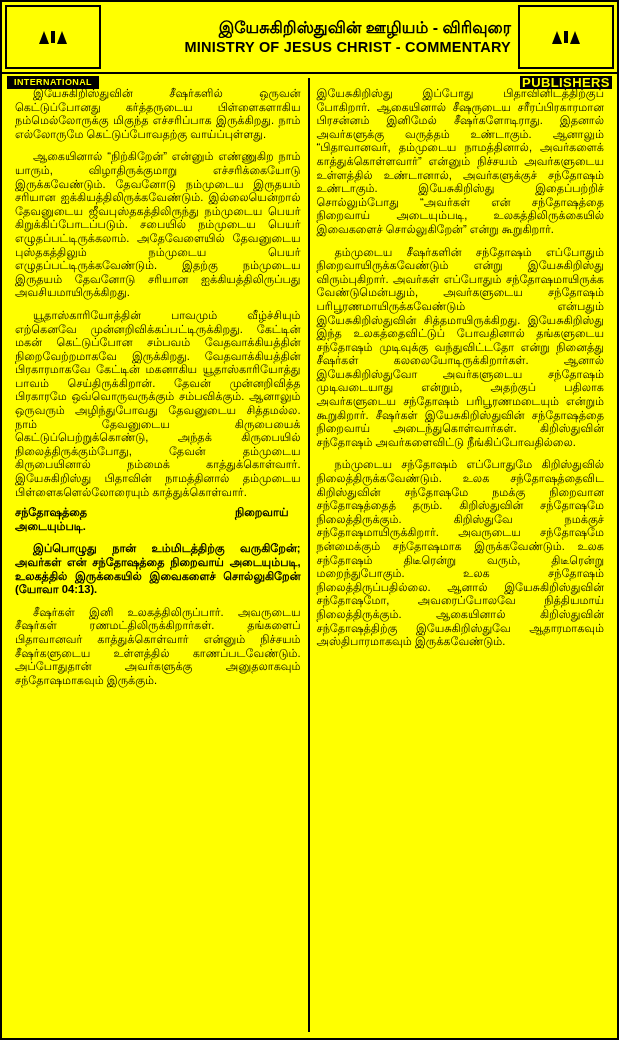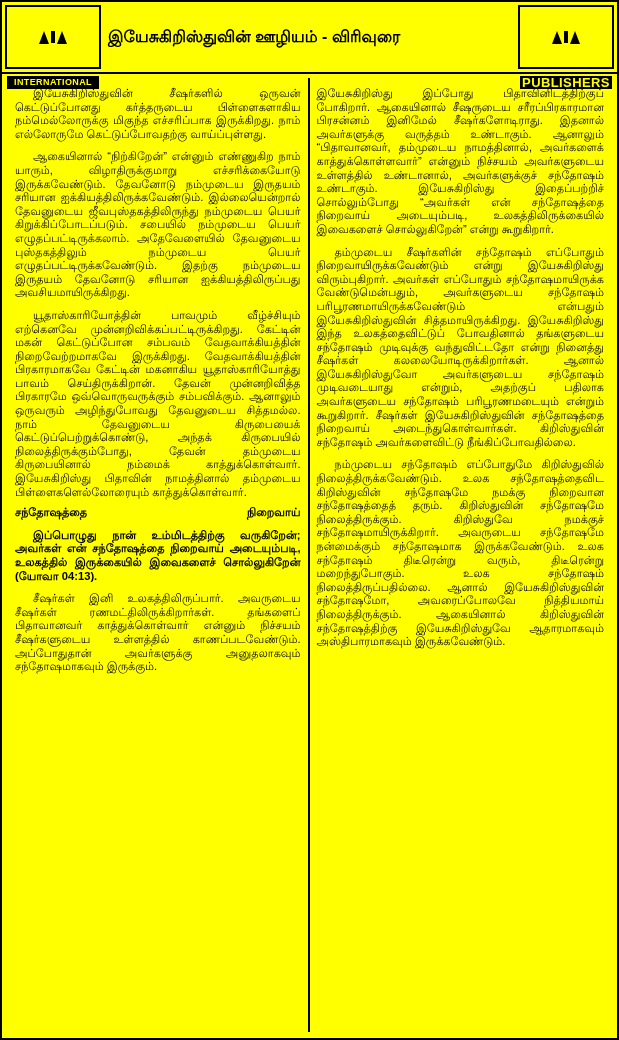--- a/index.html
+++ b/index.html
@@ -66,21 +66,21 @@
     border-bottom: 13px solid #000;
   }
   .torch-stem {
     width: 4px; height: 12px; background: #000;
   }
   .logo-box.right .logo-bar { font-size: 13px; }
   .title-wrap {
     flex: 1 1 auto;
     display: flex;
     flex-direction: column;
-    align-items: flex-start;
+    align-items: flex-end;
     justify-content: center;
     padding: 2px 4px;
   }
   .title-ta {
     font-size: 16px;
     font-weight: bold;
     color: #000;
     text-align: center;
     line-height: 20px;
     white-space: nowrap;
@@ -119,41 +119,42 @@
   .col p.noindent { text-indent: 0; }
   .col p.bold { font-weight: bold; }
   .spread {
     display: flex;
     justify-content: space-between;
     font-weight: bold;
     margin: 0;
   }
   .heading {
     font-weight: bold;
-    margin: 0 0 6px 0;
+    margin: 0 12px 6px 0;
   }
 </style>
 </head>
 <body>
 
 <div class="page">
 
   <div class="header">
     <div class="logo-box left">
       <div class="logo-bar">BELLWETHER</div>
       <div class="logo-mid">
         <div class="torch"></div>
           <div class="torch-stem"></div>
           <div class="torch"></div>
       </div>
       <div class="logo-bar">INTERNATIONAL</div>
     </div>
 
     <div class="title-wrap">
       <div class="title-ta">இயேசுகிறிஸ்துவின் ஊழியம் - விரிவுரை</div>
+      <div class="title-en">MINISTRY OF JESUS CHRIST - COMMENTARY</div>
     </div>
 
     <div class="logo-box right">
       <div class="logo-bar">GOOD NEWS</div>
       <div class="logo-mid">
         <div class="torch"></div>
           <div class="torch-stem"></div>
           <div class="torch"></div>
       </div>
       <div class="logo-bar">PUBLISHERS</div>
@@ -165,20 +166,21 @@
     <div class="col left">
       <p>இயேசுகிறிஸ்துவின் சீஷர்களில் ஒருவன் கெட்டுப்போனது கர்த்தருடைய பிள்ளைகளாகிய நம்மெல்லோருக்கு மிகுந்த எச்சரிப்பாக இருக்கிறது. நாம் எல்லோருமே கெட்டுப்போவதற்கு வாய்ப்புள்ளது.</p>
       <p>ஆகையினால் “நிற்கிறேன்” என்னும் எண்ணுகிற நாம் யாரும், விழாதிருக்குமாறு எச்சரிக்கையோடு இருக்கவேண்டும். தேவனோடு நம்முடைய இருதயம் சரியான ஐக்கியத்திலிருக்கவேண்டும். இல்லையென்றால் தேவனுடைய ஜீவபுஸ்தகத்திலிருந்து நம்முடைய பெயர் கிறுக்கிப்போடப்படும். சபையில் நம்முடைய பெயர் எழுதப்பட்டிருக்கலாம். அதேவேளையில் தேவனுடைய புஸ்தகத்திலும் நம்முடைய பெயர் எழுதப்பட்டிருக்கவேண்டும். இதற்கு நம்முடைய இருதயம் தேவனோடு சரியான ஐக்கியத்திலிருப்பது அவசியமாயிருக்கிறது.</p>
       <p>யூதாஸ்காரியோத்தின் பாவமும் வீழ்ச்சியும் எற்கெனவே முன்னறிவிக்கப்பட்டிருக்கிறது. கேட்டின் மகன் கெட்டுப்போன சம்பவம் வேதவாக்கியத்தின் நிறைவேற்றமாகவே இருக்கிறது. வேதவாக்கியத்தின் பிரகாரமாகவே கேட்டின் மகனாகிய யூதாஸ்காரியோத்து பாவம் செய்திருக்கிறான். தேவன் முன்னறிவித்த பிரகாரமே ஒவ்வொருவருக்கும் சம்பவிக்கும். ஆனாலும் ஒருவரும் அழிந்துபோவது தேவனுடைய சித்தமல்ல. நாம் தேவனுடைய கிருபையைக் கெட்டுப்பெற்றுக்கொண்டு, அந்தக் கிருபையில் நிலைத்திருக்கும்போது, தேவன் தம்முடைய கிருபையினால் நம்மைக் காத்துக்கொள்வார். இயேசுகிறிஸ்து பிதாவின் நாமத்தினால் தம்முடைய பிள்ளைகளெல்லோரையும் காத்துக்கொள்வார்.</p>
 
       <div class="heading">
         <div class="spread">
           <span>சந்தோஷத்தை</span>
           <span>நிறைவாய்</span>
         </div>
+        <div>அடையும்படி.</div>
       </div>
 
       <p class="bold">இப்பொழுது நான் உம்மிடத்திற்கு வருகிறேன்; அவர்கள் என் சந்தோஷத்தை நிறைவாய் அடையும்படி, உலகத்தில் இருக்கையில் இவைகளைச் சொல்லுகிறேன் (யோவா 04:13).</p>
       <p>சீஷர்கள் இனி உலகத்திலிருப்பார். அவருடைய சீஷர்கள் ரணமட்திலிருக்கிறார்கள். தங்களைப் பிதாவானவர் காத்துக்கொள்வார் என்னும் நிச்சயம் சீஷர்களுடைய உள்ளத்தில் காணப்படவேண்டும். அப்போதுதான் அவர்களுக்கு அனுதலாகவும் சந்தோஷமாகவும் இருக்கும்.</p>
     </div>
 
     <div class="col right">
       <p class="noindent">இயேசுகிறிஸ்து இப்போது பிதாவினிடத்திற்குப் போகிறார். ஆகையினால் சீஷருடைய சரீரப்பிரகாரமான பிரசன்னம் இனிமேல் சீஷர்களோடிராது. இதனால் அவர்களுக்கு வருத்தம் உண்டாகும். ஆனாலும் “பிதாவானவர், தம்முடைய நாமத்தினால், அவர்களைக் காத்துக்கொள்ளவார்” என்னும் நிச்சயம் அவர்களுடைய உள்ளத்தில் உண்டானால், அவர்களுக்குச் சந்தோஷம் உண்டாகும். இயேசுகிறிஸ்து இதைப்பற்றிச் சொல்லும்போது “அவர்கள் என் சந்தோஷத்தை நிறைவாய் அடையும்படி, உலகத்திலிருக்கையில் இவைகளைச் சொல்லுகிறேன்” என்று கூறுகிறார்.</p>
       <p>தம்முடைய சீஷர்களின் சந்தோஷம் எப்போதும் நிறைவாயிருக்கவேண்டும் என்று இயேசுகிறிஸ்து விரும்புகிறார். அவர்கள் எப்போதும் சந்தோஷமாயிருக்க வேண்டுமென்பதும், அவர்களுடைய சந்தோஷம் பரிபூரணமாயிருக்கவேண்டும் என்பதும் இயேசுகிறிஸ்துவின் சித்தமாயிருக்கிறது. இயேசுகிறிஸ்து இந்த உலகத்தைவிட்டுப் போவதினால் தங்களுடைய சந்தோஷம் முடிவுக்கு வந்துவிட்டதோ என்று நினைத்து சீஷர்கள் கலலையோடிருக்கிறார்கள். ஆனால் இயேசுகிறிஸ்துவோ அவர்களுடைய சந்தோஷம் முடிவடையாது என்றும், அதற்குப் பதிலாக அவர்களுடைய சந்தோஷம் பரிபூரணமடையும் என்றும் கூறுகிறார். சீஷர்கள் இயேசுகிறிஸ்துவின் சந்தோஷத்தை நிறைவாய் அடைந்துகொள்வார்கள். கிறிஸ்துவின் சந்தோஷம் அவர்களைவிட்டு நீங்கிப்போவதில்லை.</p>
       <p>நம்முடைய சந்தோஷம் எப்போதுமே கிறிஸ்துவில் நிலைத்திருக்கவேண்டும். உலக சந்தோஷத்தைவிட கிறிஸ்துவின் சந்தோஷமே நமக்கு நிறைவான சந்தோஷத்தைத் தரும். கிறிஸ்துவின் சந்தோஷமே நிலைத்திருக்கும். கிறிஸ்துவே நமக்குச் சந்தோஷமாயிருக்கிறார். அவருடைய சந்தோஷமே நன்மைக்கும் சந்தோஷமாக இருக்கவேண்டும். உலக சந்தோஷம் திடீரென்று வரும், திடீரென்று மறைந்துபோகும். உலக சந்தோஷம் நிலைத்திருப்பதில்லை. ஆனால் இயேசுகிறிஸ்துவின் சந்தோஷமோ, அவரைப்போலவே நித்தியமாய் நிலைத்திருக்கும். ஆகையினால் கிறிஸ்துவின் சந்தோஷத்திற்கு இயேசுகிறிஸ்துவே ஆதாரமாகவும் அஸ்திபாரமாகவும் இருக்கவேண்டும்.</p>

